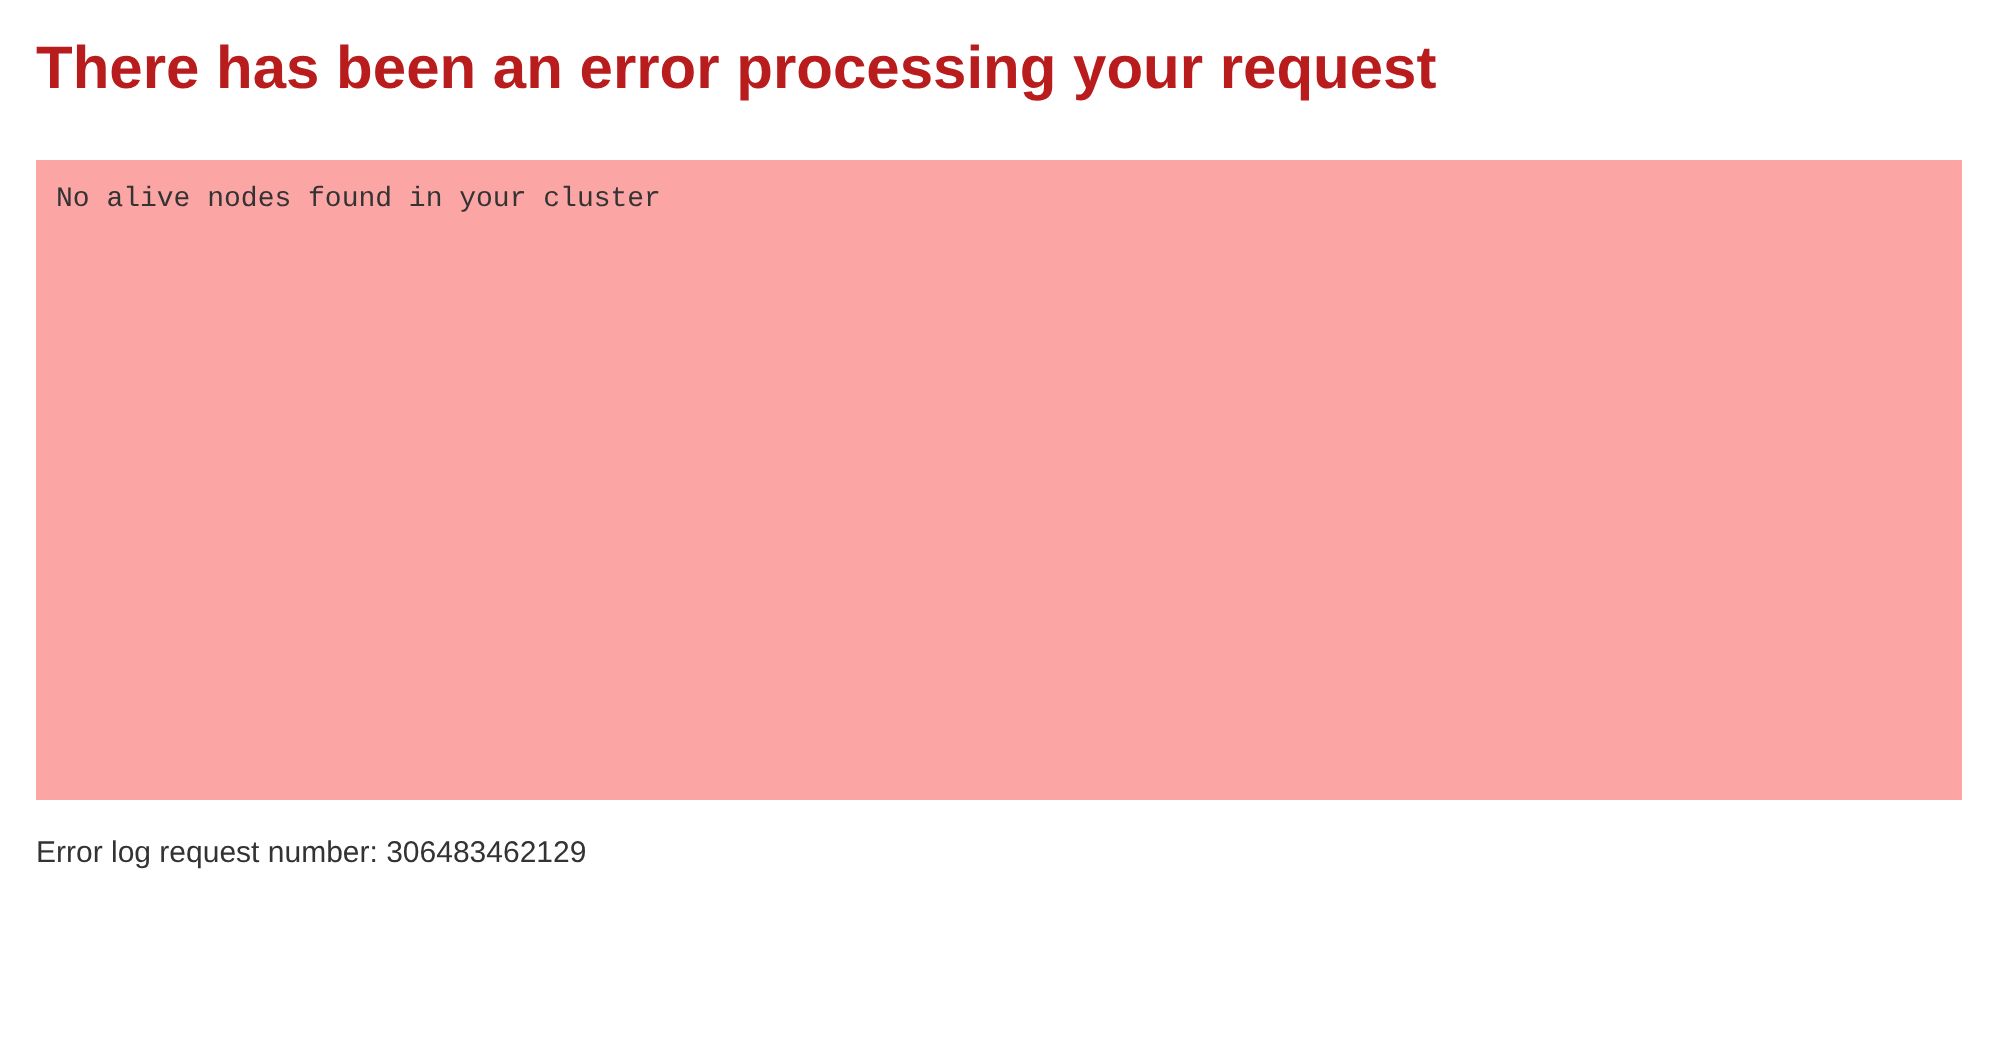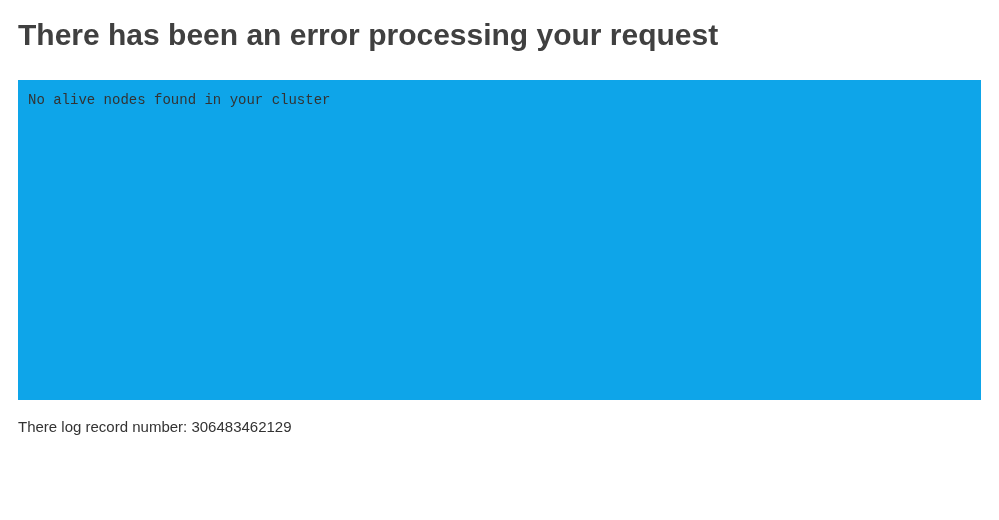--- a/index.html
+++ b/index.html
@@ -9,25 +9,25 @@
     }
     body {
       font-family: Arial, Helvetica, sans-serif;
       background: #ffffff;
       color: #333333;
       padding: 18px;
     }
     h1 {
       font-size: 30px;
       font-weight: bold;
-      color: #404040;
+      color: #b91c1c;
       margin-bottom: 28px;
     }
     .error-box {
-      background: #0ea5e9;
+      background: #fca5a5;
       padding: 12px 10px;
       min-height: 320px;
       margin-bottom: 18px;
     }
     .error-box pre {
       font-family: "Courier New", Courier, monospace;
       font-size: 14px;
       color: #333333;
       white-space: pre-wrap;
     }
@@ -39,14 +39,14 @@
 </head>
 <body>
 
 <h1>There has been an error processing your request</h1>
 
 <div class="error-box">
   <pre>No alive nodes found in your cluster</pre>
 </div>
 
 <p class="log-line">
-  <span>There log record number: </span><span>306483462129</span>
+  <span>Error log request number: </span><span>306483462129</span>
 </p>
 
 </body></html>

